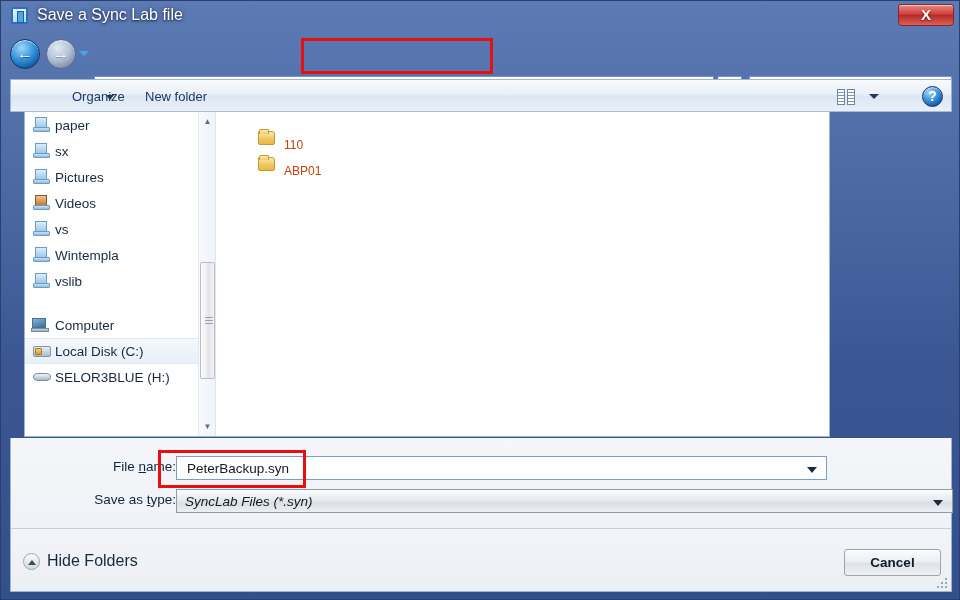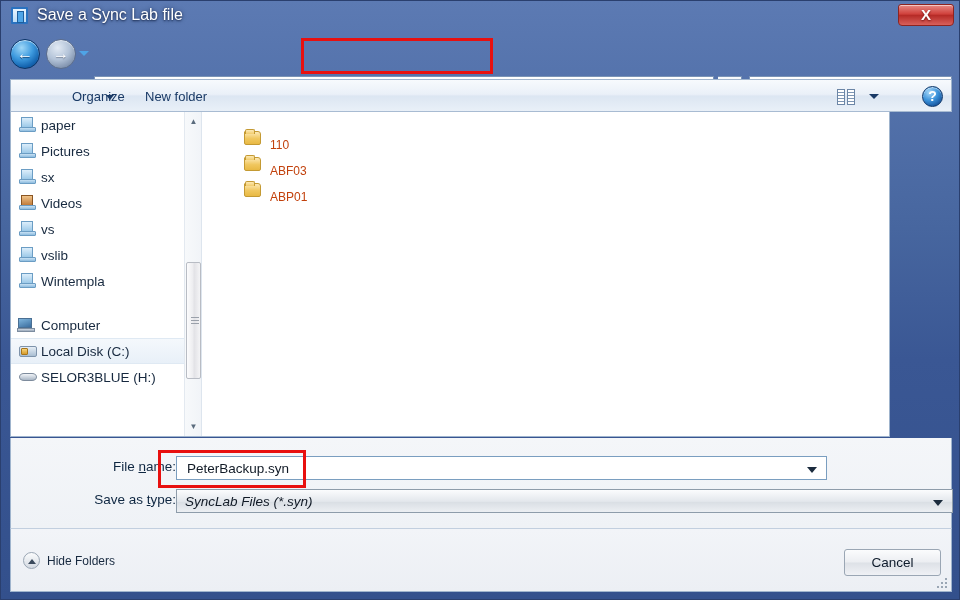--- a/index.html
+++ b/index.html
@@ -223,22 +223,22 @@
     background: radial-gradient(circle at 35% 28%, #a8d8f8 0%, #3b92da 45%, #14529c 80%, #0c3a74 100%);
     border: 1px solid #0a3468;
     box-shadow: inset 0 1px 1px rgba(255,255,255,0.6);
     color: #ffffff; font-size: 14px; font-weight: bold;
     text-align: center; line-height: 19px;
     cursor: pointer;
   }
 
   
   .content {
-    position: absolute; left: 9px; top: 111px;
-    width: 880px; height: 325px;
+    position: absolute; left: 23px; top: 111px;
+    width: 806px; height: 325px;
     background: #ffffff;
     border: 1px solid #9fb4cd;
     border-top: none;
     overflow: hidden;
   }
   .nav-pane {
     position: absolute; left: 0; top: 0;
     width: 190px; height: 100%;
     background: #ffffff;
     overflow: hidden;
@@ -452,21 +452,21 @@
   .footer {
     position: absolute; left: 9px; top: 527px;
     width: 942px; height: 64px;
     background: linear-gradient(180deg,#f2f4f8 0%,#eceff4 100%);
     border: 1px solid #9fb4cd;
     border-top: 1px solid #c2cfdf;
   }
   .hide-folders {
     position: absolute; left: 12px; top: 23px;
     display: flex; align-items: center;
-    font-size: 12px; color: #17293f;
+    font-size: 16px; color: #17293f;
     cursor: pointer;
   }
   .hf-circle {
     width: 17px; height: 17px; border-radius: 50%;
     background: linear-gradient(180deg,#fbfcfd 0%,#d4dae2 100%);
     border: 1px solid #9aa6b4;
     margin-right: 7px;
     position: relative;
     flex: none;
   }
@@ -487,21 +487,21 @@
     border: 1px solid #9aa6b4;
     border-radius: 3px;
     cursor: pointer;
     text-align: center; line-height: 25px;
   }
   .dlg-btn.save {
     left: 720px;
     border: 1px solid #3c9bdd;
     box-shadow: 0 0 0 1px #bfe0f5 inset;
   }
-  .dlg-btn.cancel { left: 833px; }
+  .dlg-btn.cancel { left: 833px; font-weight: bold; }
 
   .resize-grip {
     position: absolute; right: 4px; bottom: 3px;
     width: 13px; height: 13px;
   }
   .resize-grip i {
     position: absolute; width: 2px; height: 2px; background: #9aa6b4;
   }
 
   u.ak { text-decoration: underline; }
@@ -586,30 +586,30 @@
             </span>
             <span>paper</span>
           </div>
           <div class="nav-item indent2">
             <span class="nav-icon">
               <span class="ic-lib">
                 <span class="back"></span>
                 <span class="base"></span>
               </span>
             </span>
-            <span>Pictures</span>
+            <span>sx</span>
           </div>
           <div class="nav-item indent2">
             <span class="nav-icon">
               <span class="ic-lib">
                 <span class="back"></span>
                 <span class="base"></span>
               </span>
             </span>
-            <span>sx</span>
+            <span>Pictures</span>
           </div>
           <div class="nav-item indent2">
             <span class="nav-icon">
               <span class="ic-lib ic-video">
                 <span class="back"></span>
                 <span class="base"></span>
               </span>
             </span>
             <span>Videos</span>
           </div>
@@ -622,30 +622,30 @@
             </span>
             <span>vs</span>
           </div>
           <div class="nav-item indent2">
             <span class="nav-icon">
               <span class="ic-lib">
                 <span class="back"></span>
                 <span class="base"></span>
               </span>
             </span>
-            <span>vslib</span>
+            <span>Wintempla</span>
           </div>
           <div class="nav-item indent2">
             <span class="nav-icon">
               <span class="ic-lib">
                 <span class="back"></span>
                 <span class="base"></span>
               </span>
             </span>
-            <span>Wintempla</span>
+            <span>vslib</span>
           </div>
           <div style="height: 18px;"></div>
           <div class="nav-item root">
             <span class="nav-icon">
               <span class="ic-computer">
                 <span class="scr"></span>
                 <span class="bs"></span>
               </span>
             </span>
             <span>Computer</span>
@@ -680,24 +680,20 @@
       </div>
     </div>
 
     <div class="splitter"></div>
 
     <div class="file-pane">
       <div id="file-list">
           <div class="file-item">
             <span class="folder-icon"></span>
             <span class="fname">110</span>
-          </div>
-          <div class="file-item">
-            <span class="folder-icon"></span>
-            <span class="fname">ABF03</span>
           </div>
           <div class="file-item">
             <span class="folder-icon"></span>
             <span class="fname">ABP01</span>
           </div>
         </div>
     </div>
   </div>
 
   <div class="form-panel">

